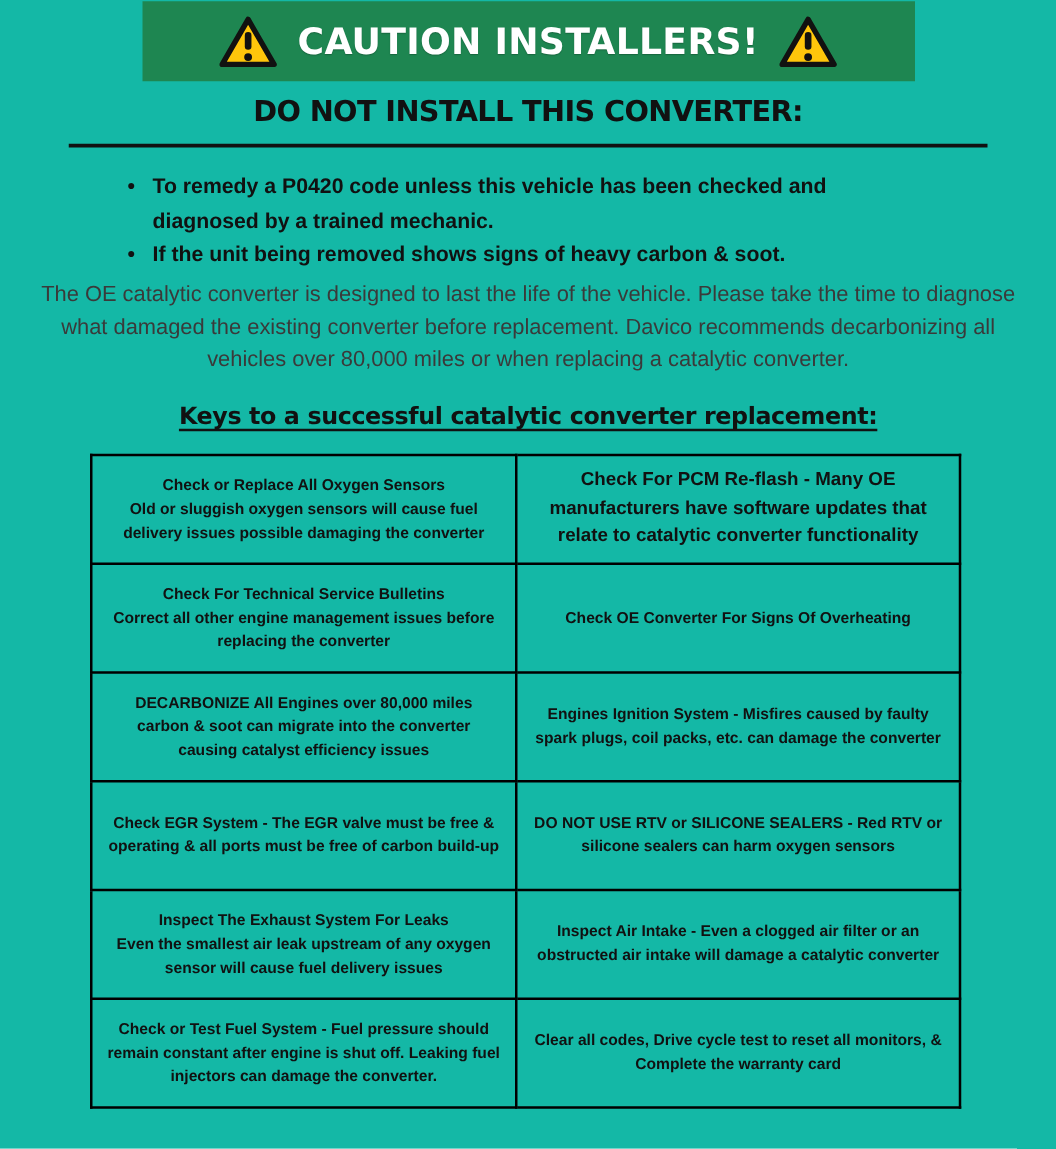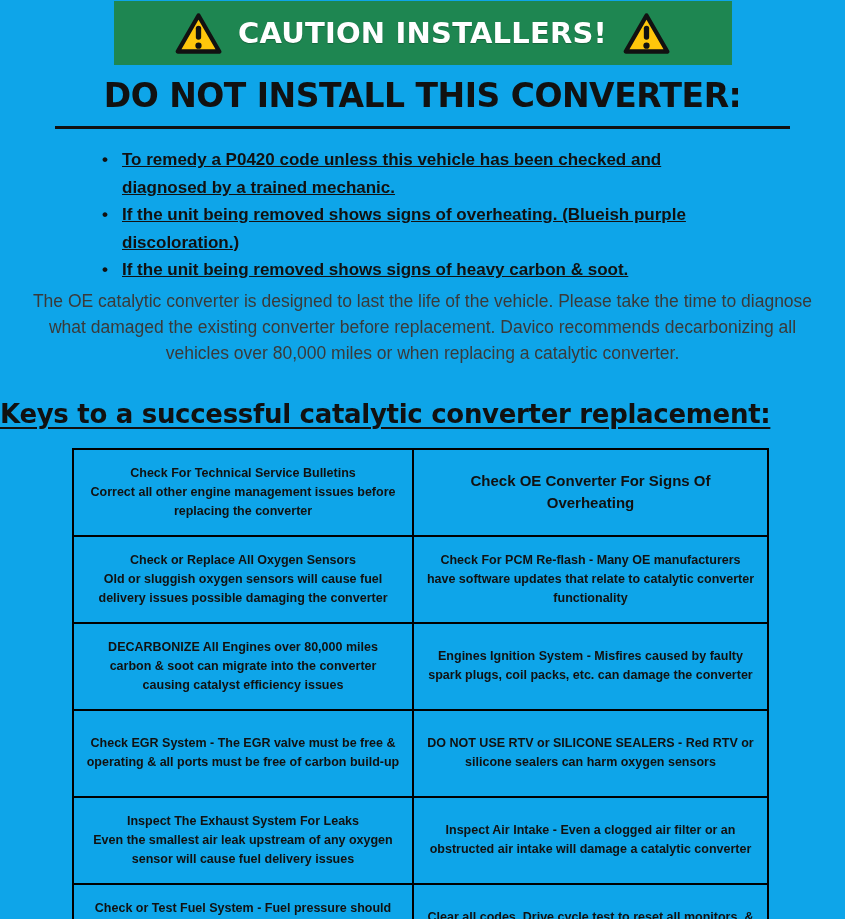--- a/index.html
+++ b/index.html
@@ -1,21 +1,21 @@
 <!DOCTYPE html>
 <html><head>
 <meta charset="utf-8">
 <style>
   html,body { margin:0; padding:0; background:#ffffff; }
   body {
     width:845px; height:919px;
     font-family:"Liberation Sans", sans-serif;
     color:#111;
   }
-  .page { position:relative; width:845px; height:919px; overflow:hidden; background:#0ea5e9; }
+  .page { position:relative; width:845px; height:919px; overflow:hidden; background:#14b8a6; }
 
   
   .banner {
     margin:1px auto 0 auto;
     width:618px; height:64px;
     background:#1E8651;
     display:flex; align-items:center; justify-content:center;
     gap:16px;
   }
   .banner-label {
@@ -28,40 +28,39 @@
     white-space:nowrap;
   }
   .warn-icon { display:block; }
 
   
   .main-heading {
     margin:13px auto 0 auto;
     text-align:center;
     font-family:"DejaVu Sans", sans-serif;
     font-weight:800;
-    font-size:33px;
+    font-size:23px;
     letter-spacing:-0.5px;
     line-height:1.1;
   }
 
   .divider {
     width:735px;
     margin:12px auto 0 auto;
     border:none;
     border-top:3px solid #111;
     height:0;
   }
 
   
   .bullets {
     list-style:none;
     margin:17px 0 0 100px;
     padding:0;
     width:690px;
-    text-decoration:underline;
   }
   .bullets li {
     position:relative;
     padding-left:22px;
     font-weight:bold;
     font-size:17px;
     line-height:1.62;
     white-space:pre-line;
   }
   .bullets li::before {
@@ -77,24 +76,25 @@
     text-align:center;
     font-size:17.5px;
     font-weight:400;
     color:#3a3a3a;
     line-height:1.5;
     white-space:pre-line;
   }
 
   
   .sub-heading {
-    margin:32px auto 0 auto;
+    margin:21px auto 0 auto;
+    text-align:center;
     font-family:"DejaVu Sans", sans-serif;
     font-weight:800;
-    font-size:26px;
+    font-size:19px;
     letter-spacing:-0.3px;
     text-decoration:underline;
     text-decoration-thickness:2px;
     text-underline-offset:4px;
   }
 
   
   .checklist {
     border-collapse:collapse;
     margin:19px 0 0 72px;
@@ -139,46 +139,44 @@
     </span>
   </div>
 
   <h1 class="main-heading">DO NOT INSTALL THIS CONVERTER:</h1>
 
   <hr class="divider">
 
   <ul class="bullets">
     <li>To remedy a P0420 code unless this vehicle has been checked and
 diagnosed by a trained mechanic.</li>
-    <li>If the unit being removed shows signs of overheating. (Blueish purple
-discoloration.)</li>
     <li>If the unit being removed shows signs of heavy carbon &amp; soot.</li>
   </ul>
 
   <p class="intro-paragraph">The OE catalytic converter is designed to last the life of the vehicle. Please take the time to diagnose
 what damaged the existing converter before replacement. Davico recommends decarbonizing all
 vehicles over 80,000 miles or when replacing a catalytic converter.</p>
 
   <h2 class="sub-heading">Keys to a successful catalytic converter replacement:</h2>
 
   <table class="checklist">
     <colgroup>
         <col class="left-col">
         <col class="right-col">
       </colgroup>
     <tbody>
       <tr>
+        <td>Check or Replace All Oxygen Sensors
+Old or sluggish oxygen sensors will cause fuel delivery issues possible damaging the converter</td>
+        <td>Check For PCM Re-flash - Many OE manufacturers have software updates that relate to catalytic converter functionality</td>
+      </tr>
+      <tr>
         <td>Check For Technical Service Bulletins
 Correct all other engine management issues before replacing the converter</td>
         <td>Check OE Converter For Signs Of Overheating</td>
-      </tr>
-      <tr>
-        <td>Check or Replace All Oxygen Sensors
-Old or sluggish oxygen sensors will cause fuel delivery issues possible damaging the converter</td>
-        <td>Check For PCM Re-flash - Many OE manufacturers have software updates that relate to catalytic converter functionality</td>
       </tr>
       <tr>
         <td>DECARBONIZE All Engines over 80,000 miles carbon &amp; soot can migrate into the converter causing catalyst efficiency issues</td>
         <td>Engines Ignition System - Misfires caused by faulty spark plugs, coil packs, etc. can damage the converter</td>
       </tr>
       <tr>
         <td>Check EGR System - The EGR valve must be free &amp; operating &amp; all ports must be free of carbon build-up</td>
         <td>DO NOT USE RTV or SILICONE SEALERS - Red RTV or silicone sealers can harm oxygen sensors</td>
       </tr>
       <tr>

